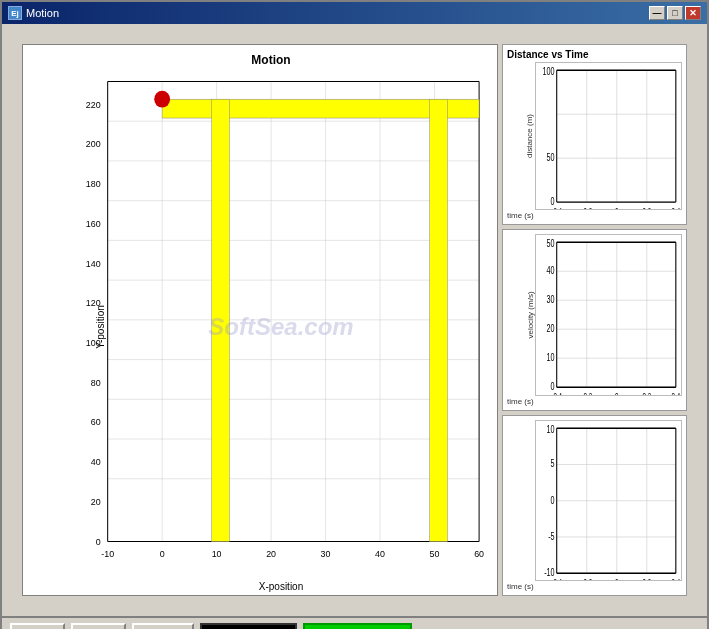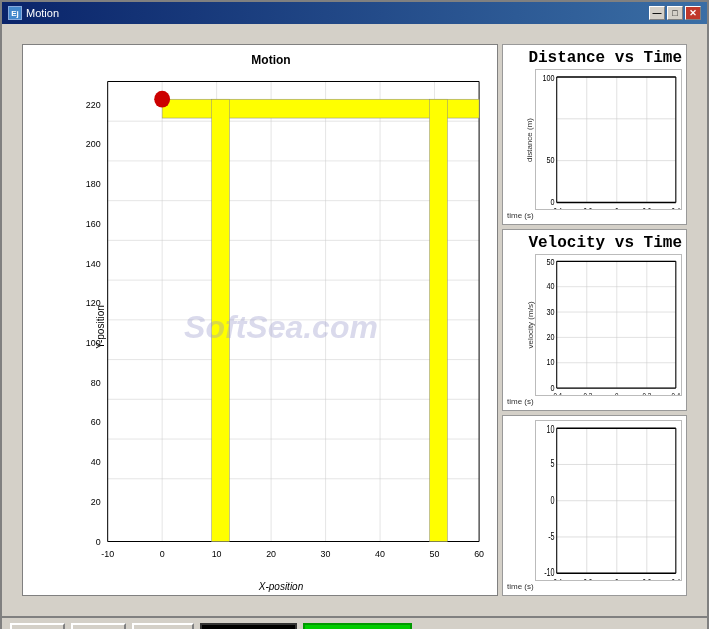--- a/index.html
+++ b/index.html
@@ -101,21 +101,21 @@
     }
     .plot-svg {
       width: 100%;
       height: 100%;
     }
     .watermark {
       position: absolute;
       top: 50%;
       left: 50%;
       transform: translate(-50%, -50%);
-      font-size: 32px;
+      font-size: 24px;
       color: rgba(150,150,200,0.35);
       font-style: italic;
       font-weight: bold;
       pointer-events: none;
       white-space: nowrap;
     }
     .right-panel {
       width: 185px;
       display: flex;
       flex-direction: column;
@@ -125,24 +125,23 @@
       background: white;
       border: 1px solid #999;
       flex: 1;
       display: flex;
       flex-direction: column;
       padding: 4px;
       position: relative;
     }
     .chart-title {
       font-weight: bold;
-      font-size: 16px;
-      text-align: right;
+      font-size: 10px;
+      text-align: left;
       margin-bottom: 2px;
-      font-family: Liberation Mono, monospace;
     }
     .chart-inner {
       flex: 1;
       position: relative;
       border: 1px solid #bbb;
       background: white;
     }
     .chart-inner svg {
       width: 100%;
       height: 100%;
@@ -283,21 +282,21 @@
 
             <rect x="140" y="27" width="18" height="423" fill="#ffff00" stroke="#888" stroke-width="0.5"></rect>
 
             <rect x="360" y="27" width="18" height="423" fill="#ffff00" stroke="#888" stroke-width="0.5"></rect>
 
             <circle cx="90" cy="27" r="8" fill="#cc0000"></circle>
           </svg>
           
           <div class="watermark">SoftSea.com</div>
           
-          <div class="x-axis-label" style="margin-top:-4px;font-style:italic;">X-position</div>
+          <div class="x-axis-label" style="margin-top:-4px;">X-position</div>
         </div>
       </div>
     </div>
 
     <div class="right-panel">
 
       <div class="chart-box">
         <div class="chart-title">Distance vs Time</div>
         <div style="display:flex; flex:1; align-items:stretch;">
           <div style="position:relative; width:28px; flex-shrink:0;">
@@ -330,21 +329,20 @@
               <text x="78" y="103" font-size="6" text-anchor="middle">0</text>
               <text x="107" y="103" font-size="6" text-anchor="middle">0.2</text>
               <text x="135" y="103" font-size="6" text-anchor="middle">0.4</text>
             </svg>
           </div>
         </div>
         <div class="chart-x-label">time (s)</div>
       </div>
 
       <div class="chart-box">
-        <div class="chart-title">Velocity vs Time</div>
         <div style="display:flex; flex:1; align-items:stretch;">
           <div style="position:relative; width:28px; flex-shrink:0;">
             <div style="position:absolute; left:0; top:50%; transform:translateY(-50%) rotate(-90deg); font-size:8px; white-space:nowrap; color:#333;">velocity (m/s)</div>
           </div>
           <div class="chart-inner">
             <svg viewBox="0 0 140 110" preserveAspectRatio="none">
 
               <line x1="20" y1="5" x2="135" y2="5" stroke="#ccc" stroke-width="0.5"></line>
               <line x1="20" y1="25" x2="135" y2="25" stroke="#ccc" stroke-width="0.5"></line>
               <line x1="20" y1="45" x2="135" y2="45" stroke="#ccc" stroke-width="0.5"></line>

